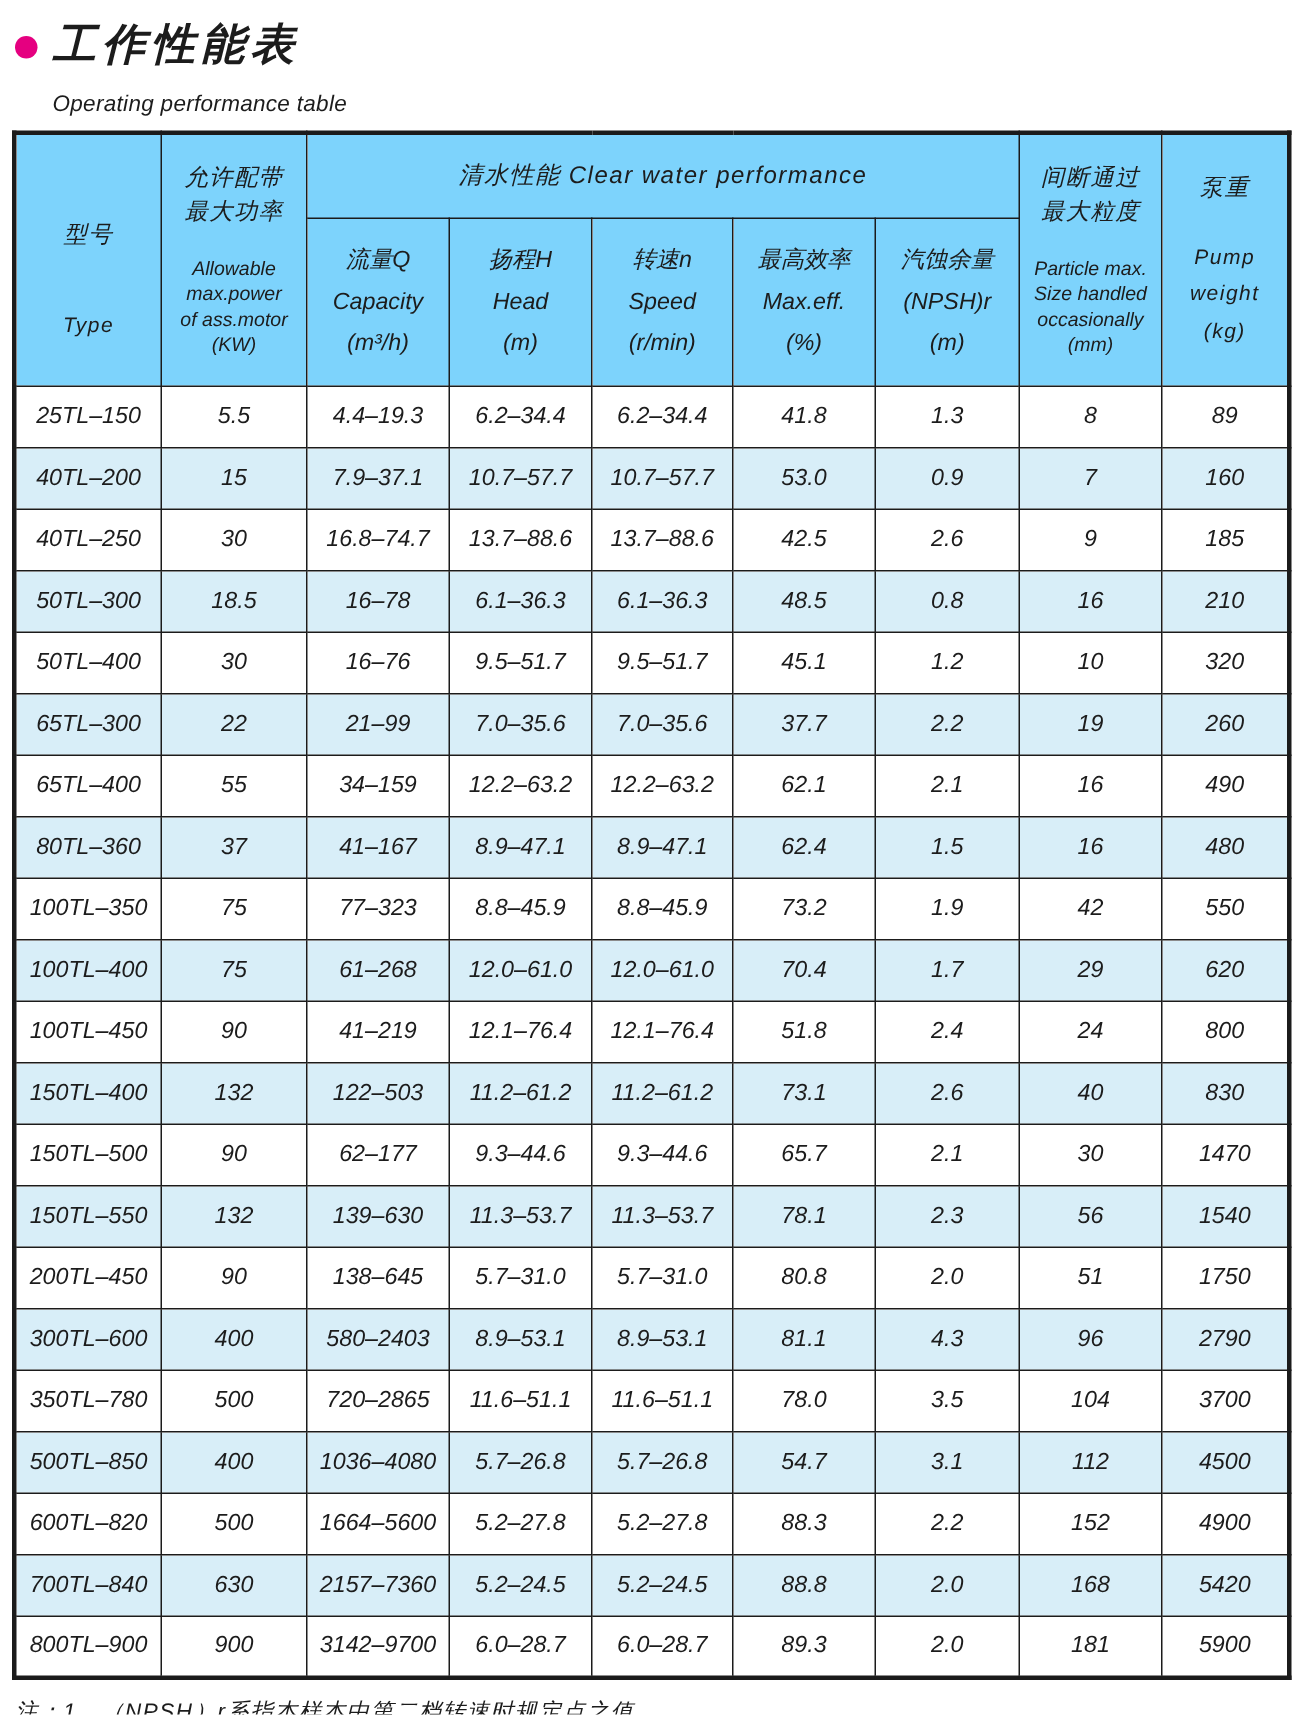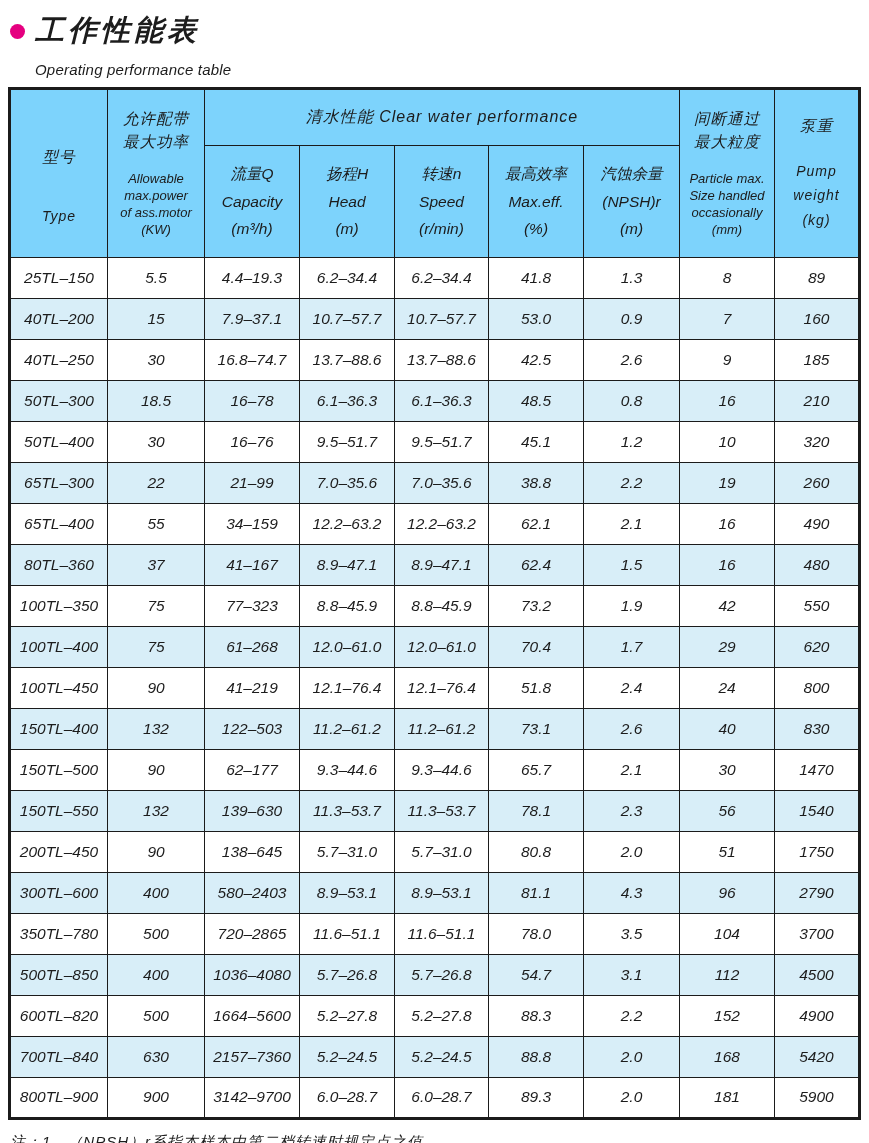--- a/index.html
+++ b/index.html
@@ -193,21 +193,21 @@
           <td>1.2</td>
           <td>10</td>
           <td>320</td>
         </tr>
         <tr class="alt">
           <td>65TL–300</td>
           <td>22</td>
           <td>21–99</td>
           <td>7.0–35.6</td>
           <td>7.0–35.6</td>
-          <td>38.8</td>
+          <td>37.7</td>
           <td>2.2</td>
           <td>19</td>
           <td>260</td>
         </tr>
         <tr>
           <td>65TL–400</td>
           <td>55</td>
           <td>34–159</td>
           <td>12.2–63.2</td>
           <td>12.2–63.2</td>

